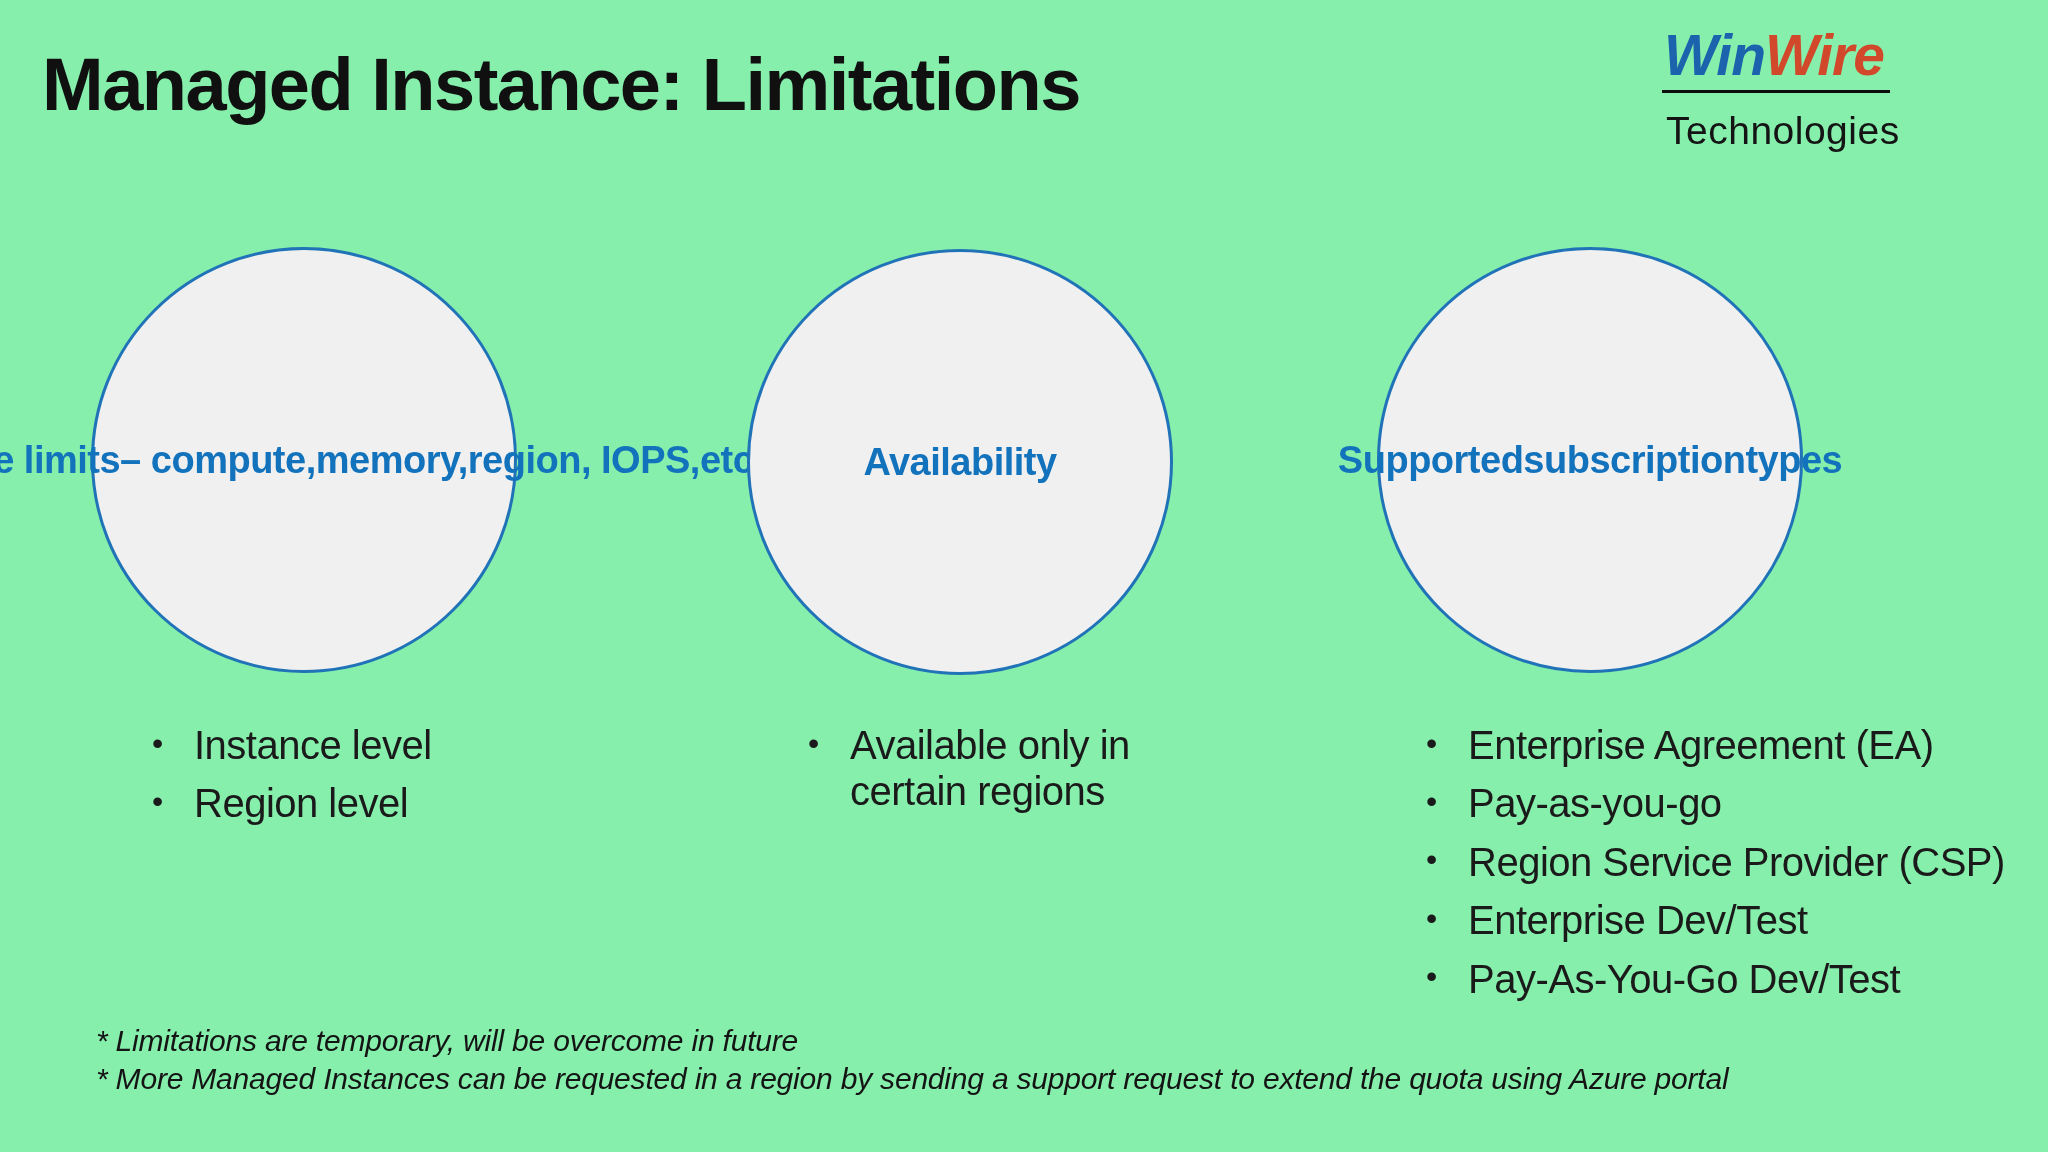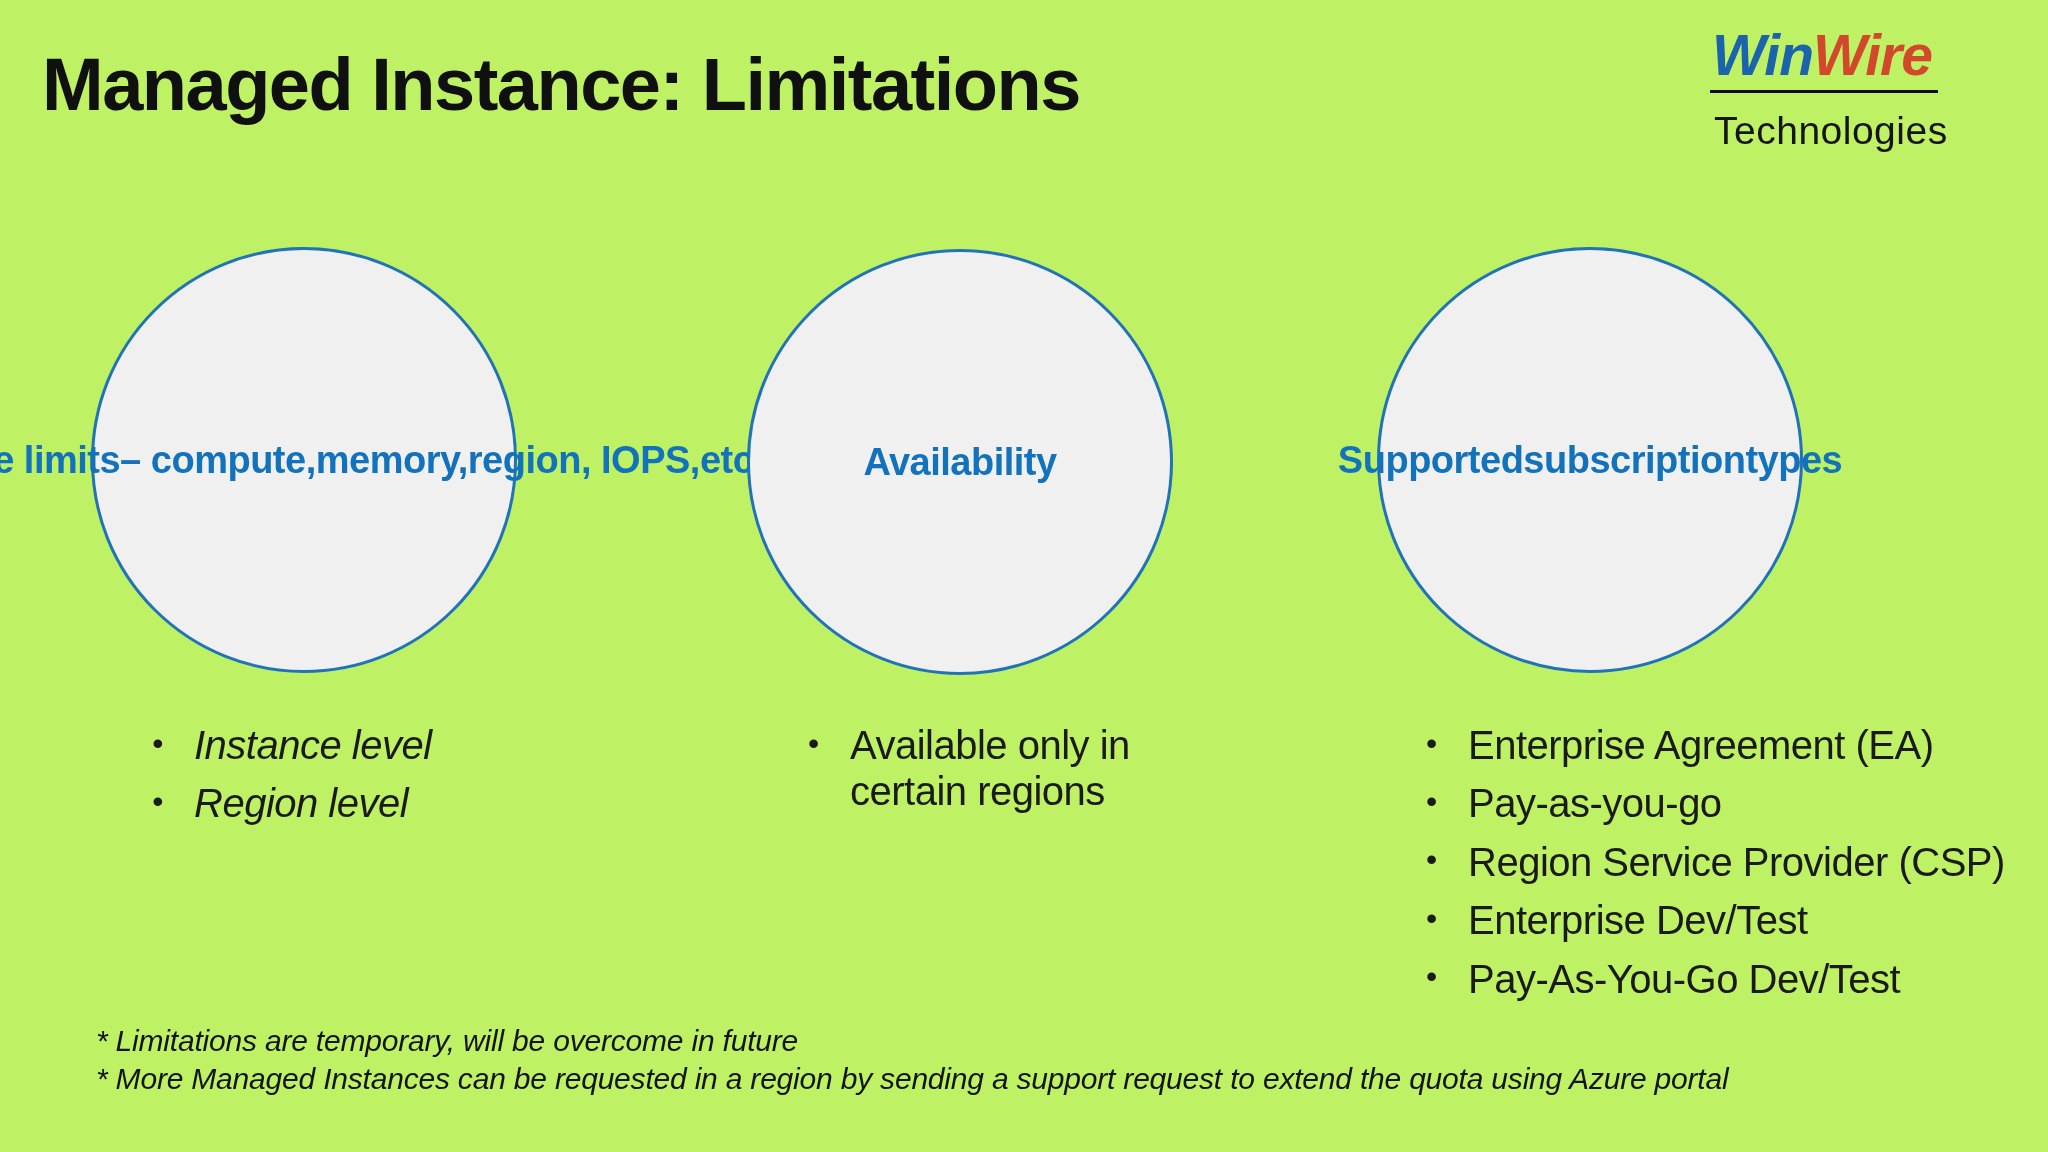--- a/index.html
+++ b/index.html
@@ -1,26 +1,26 @@
 <!DOCTYPE html>
 <html><head>
 <meta charset="utf-8">
 <style>
   html,body{margin:0;padding:0;background:#888;}
   #slide{
-    position:relative;width:2048px;height:1152px;background:#bef264;
+    position:relative;width:2048px;height:1152px;background:#86efac;
     font-family:"Liberation Sans","DejaVu Sans",sans-serif;overflow:hidden;
   }
   
   #title{
     position:absolute;left:42px;top:44px;font-size:74px;font-weight:700;
     color:#101010;letter-spacing:-1.5px;line-height:1.1;white-space:nowrap;
   }
   
-  #logo{position:absolute;left:1710px;top:26px;width:280px;}
+  #logo{position:absolute;left:1662px;top:26px;width:280px;}
   #logo .wordmark{
     display:inline-block;font-size:57px;font-weight:700;font-style:italic;
     line-height:1.05;letter-spacing:-1px;border-bottom:3px solid #0d0d0d;
     padding:0 6px 4px 2px;white-space:nowrap;
   }
   #logo .win{color:#1B63AC;}
   #logo .wire{color:#D1492A;}
   #logo .subtitle{
     font-size:39px;color:#141414;margin-top:16px;letter-spacing:0.5px;
     padding-left:4px;white-space:nowrap;
@@ -33,21 +33,21 @@
   }
   #circle-1{left:91px;top:247px;}
   #circle-2{left:747px;top:249px;}
   #circle-3{left:1377px;top:247px;}
   .circle .line{
     color:#1272BC;font-weight:700;font-size:38px;line-height:1.22;
     letter-spacing:-0.5px;white-space:nowrap;
   }
   
   .bullets{position:absolute;top:722px;margin:0;padding:0;list-style:none;}
-  #bullets-1{left:150px;font-style:italic;}
+  #bullets-1{left:150px;}
   #bullets-2{left:806px;}
   #bullets-3{left:1424px;}
   .bullets li{
     position:relative;padding-left:44px;margin:0 0 12px 0;
     font-size:40px;line-height:1.16;color:#1a1a1a;letter-spacing:-0.5px;
     white-space:pre-line;
   }
   .bullets li::before{
     content:"\2022";position:absolute;left:2px;top:0.08em;font-size:0.8em;color:#1a1a1a;
   }

